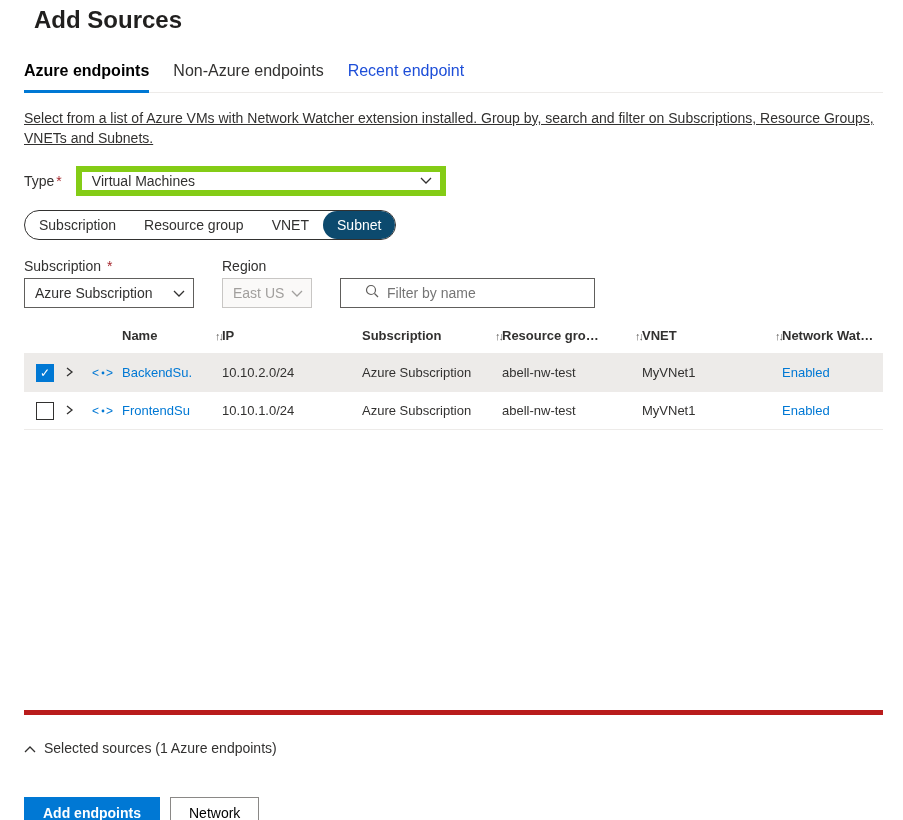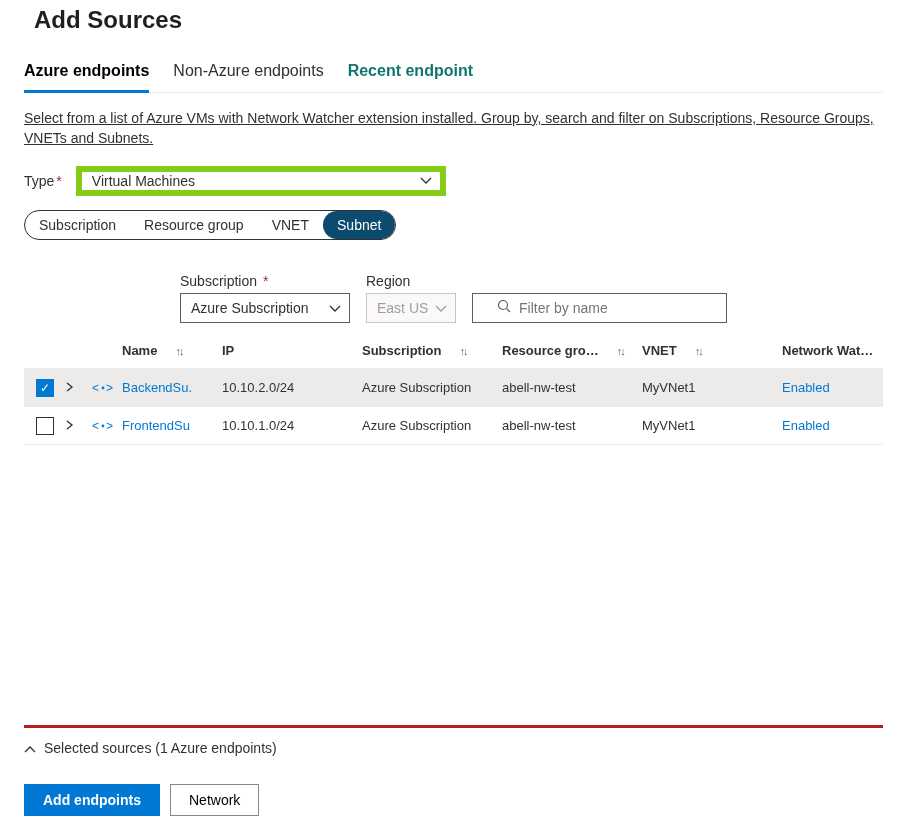--- a/index.html
+++ b/index.html
@@ -13,21 +13,21 @@
   }
   .container { padding: 6px 20px 20px 24px; }
   .page-title { font-size: 24px; font-weight: 700; margin: 0 0 28px 10px; color:#201f1e; }
 
   .tabs { display: flex; gap: 24px; border-bottom: 1px solid #edebe9; }
   .tab {
     padding: 0 0 10px 0; font-size: 16px; color:#323130; cursor:pointer;
     border-bottom: 3px solid transparent; margin-bottom:-1px;
   }
   .tab.active { font-weight:600; color:#000; border-bottom-color:#0078d4; }
-  .tab.disabled { color:#0f766e; cursor:default;font-weight:bold; }
+  .tab.disabled { color:#1d4ed8; cursor:default; }
 
   .description { font-size:14px; margin:16px 0 18px 0; line-height:1.4; color:#323130;text-decoration:underline; }
 
   .field-row { display:flex; align-items:center; gap:14px; margin-bottom:14px; }
   .field-label { font-size:14px; }
   .required { color:#a4262c; margin-left:2px; }
 
   .select-box {
     display:flex; align-items:center; justify-content:space-between;
     border:6px solid #84cc16; height:30px; padding:0 8px 0 10px;
@@ -38,21 +38,21 @@
   .pill-group {
     display:inline-flex; align-items:center; border:1px solid #323130;
     border-radius:16px; overflow:hidden; height:30px;
   }
   .pill {
     padding:0 14px; font-size:14px; height:100%; display:flex; align-items:center;
     color:#323130; cursor:pointer; border:none; background:transparent;
   }
   .pill.selected { background:#0c4a6e; color:#fff; border-radius:14px; }
 
-  .filter-row { display:flex; gap:16px; align-items:flex-end; margin-top:33px;justify-content:center; }
+  .filter-row { display:flex; gap:28px; align-items:flex-end; margin-top:18px; }
   .filter-col { display:flex; flex-direction:column; gap:4px; }
   .filter-col .lbl { font-size:14px; }
 
   .dropdown {
     display:flex; align-items:center; justify-content:space-between;
     border:1px solid #605e5c; height:30px; padding:0 8px 0 10px;
     font-size:14px; cursor:pointer; min-width:170px; background:#fff;
   }
   .dropdown.disabled { color:#a19f9d; background:#faf9f8; border-color:#c8c6c4; cursor:default; }
 
@@ -69,21 +69,21 @@
   .grid-header, .grid-row {
     display:grid;
     grid-template-columns: 42px 26px 30px 100px 140px 140px 140px 140px 122px;
     align-items:center;
     font-size:13px;
   }
   .grid-header {
     height:36px; border-bottom:1px solid #edebe9;
     font-weight:600; padding:0;
   }
-  .grid-header .col { display:flex; align-items:center; gap:18px; white-space:nowrap; overflow:hidden; text-overflow:ellipsis; }
+  .grid-header .col { display:flex; align-items:center; gap:8px; white-space:nowrap; overflow:hidden; text-overflow:ellipsis;justify-content:space-between; }
   .sort-icon { font-size:11px; color:#605e5c; letter-spacing:-2px; }
   .grid-row { height:38px; border-bottom:1px solid #edebe9; }
   .grid-row.selected { background:#edebe9; }
   .grid-row .cell { white-space:nowrap; overflow:hidden; text-overflow:ellipsis; }
   .link { color:#0078d4; cursor:pointer; }
 
   .checkbox {
     width:18px; height:18px; border:1px solid #323130; display:flex;
     align-items:center; justify-content:center; margin:0 auto; cursor:pointer;
   }
@@ -92,21 +92,21 @@
   .expand-chevron { color:#323130; font-size:12px; cursor:pointer; }
   .subnet-icon {
     display:inline-flex; align-items:center; justify-content:center;
     width:22px; height:16px;
   }
 
   .footer {
     position:relative; margin-top:280px;
   }
   .selected-bar {
-    border-top:3px solid #b91c1c; padding:12px 0; font-size:14px;
+    border-top:5px solid #b91c1c; padding:25px 0; font-size:14px;
     display:flex; align-items:center; gap:8px;
   }
   .action-row { display:flex; gap:10px; margin-top:16px; }
   .btn {
     height:32px; padding:0 18px; font-size:14px; border:1px solid #8a8886;
     background:#fff; cursor:pointer;
   }
   .btn.primary { background:#0078d4; color:#fff; border-color:#0078d4; font-weight:700; }
 </style>
 </head>

